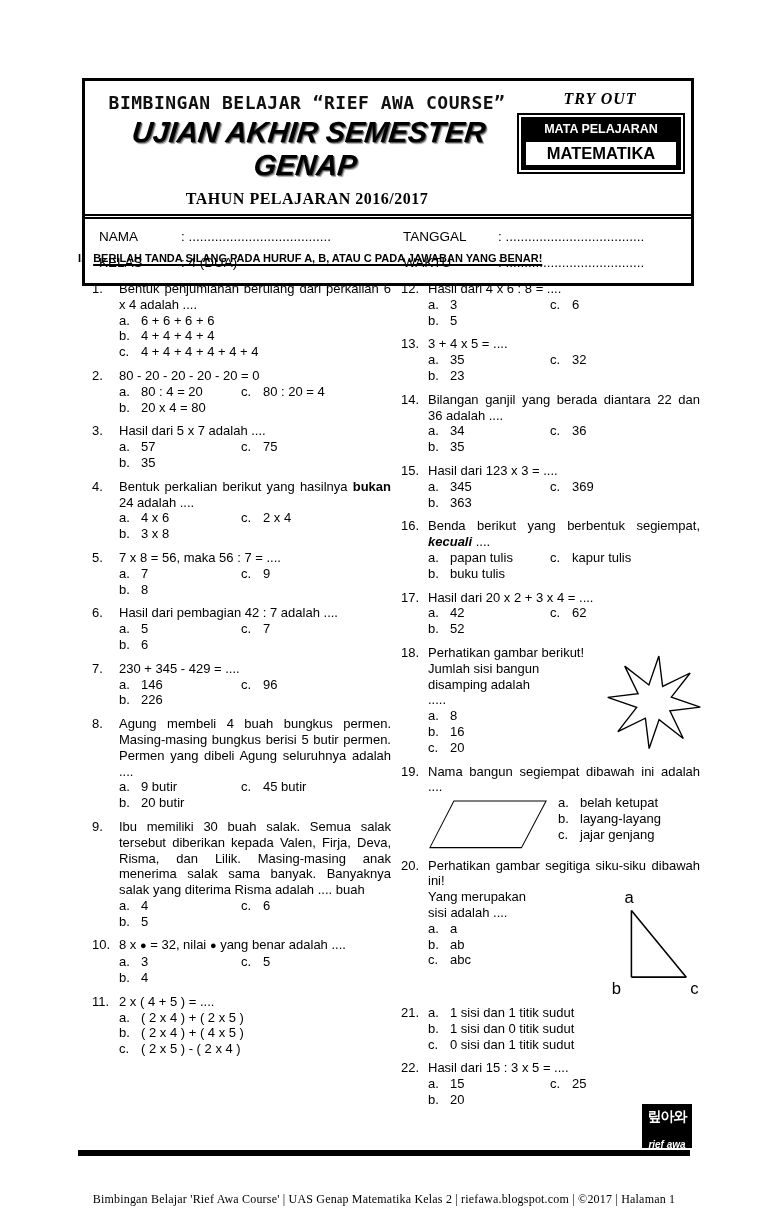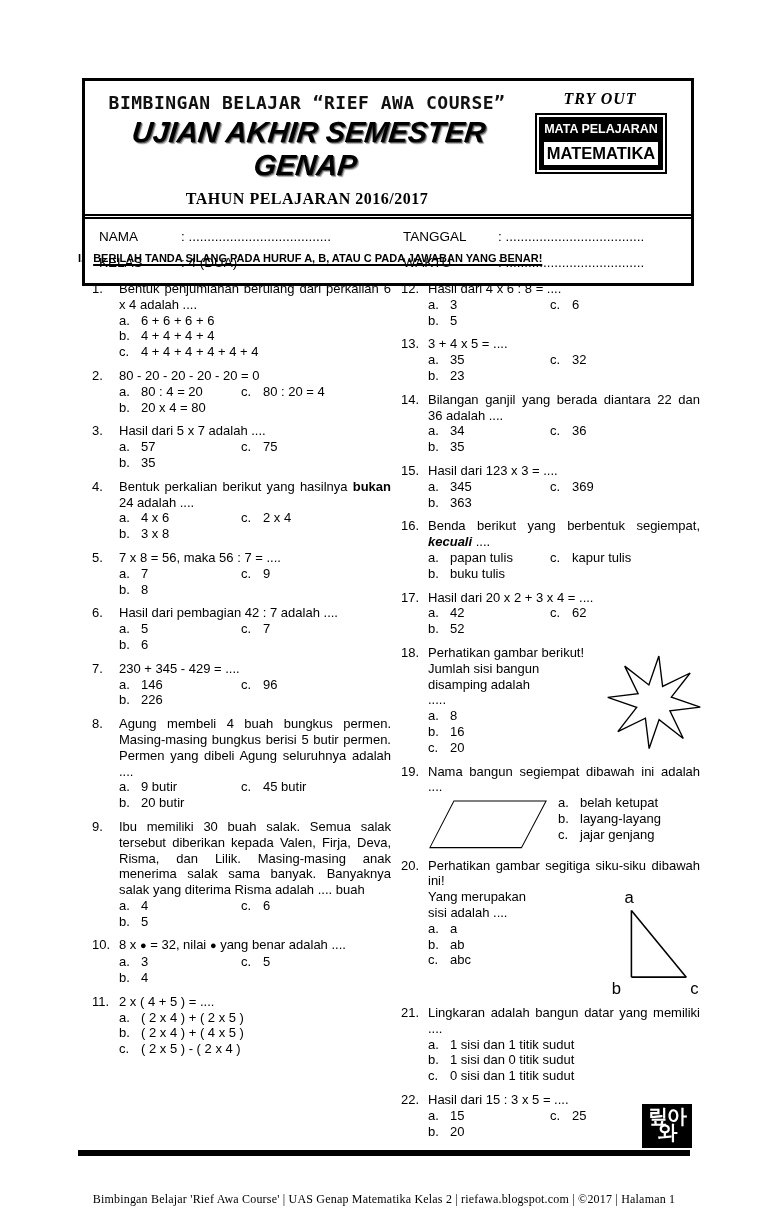--- a/index.html
+++ b/index.html
@@ -10,21 +10,21 @@
   .header-box{position:absolute;left:82px;top:78px;width:612px;border:3px solid #000;box-sizing:border-box;}
   .header-top{display:flex;padding:9px 10px 6px 8px;}
   .header-left{flex:1;text-align:center;padding-top:2px;}
   .course-line{font-family:"DejaVu Sans Mono",monospace;font-weight:bold;font-size:18px;letter-spacing:.5px;color:#111;}
   .exam-title{font-weight:bold;font-style:italic;font-size:29px;letter-spacing:0;
               transform:skewX(-6deg);margin-top:3px;
               text-shadow:1px 1px 0 #555,2px 2px 1px #aaa;}
   .year-line{font-family:"Liberation Serif",serif;font-weight:bold;font-size:16px;margin-top:8px;letter-spacing:.5px;}
   .header-right{width:160px;display:flex;flex-direction:column;align-items:center;}
   .tryout{font-family:"Liberation Serif",serif;font-weight:bold;font-style:italic;font-size:16px;letter-spacing:1px;margin:0 2px 0 0;}
-  .subject-box{border:2px solid #000;padding:2px;margin-top:5px;width:132px;box-sizing:border-box;background:#fff;}
+  .subject-box{border:2px solid #000;padding:2px;margin-top:5px;width:168px;box-sizing:border-box;background:#fff;}
   .subject-inner{background:#000;padding:5px 4px 4px;text-align:center;}
   .subject-label{color:#fff;font-weight:bold;font-size:12.5px;}
   .subject-value{background:#fff;border:1px solid #000;margin-top:5px;font-weight:bold;font-size:16.5px;padding:2px 0;}
   .form-grid{border-top:5px double #000;display:grid;grid-template-columns:82px 222px 95px 1fr;
              row-gap:11px;padding:10px 14px 13px;font-size:13.5px;}
   .form-grid span{white-space:nowrap;overflow:hidden;}
 
   
   .section-head{position:absolute;left:78px;top:252px;width:622px;font-weight:bold;font-size:11px;white-space:nowrap;}
   .section-head .numeral{margin-right:9px;}
@@ -46,21 +46,21 @@
   .sym{font-size:11px;}
   svg.fig{flex:none;}
   .fig-star{margin-left:auto;margin-top:4px;transform:rotate(6deg);}
   .fig-tri{margin-left:6px;margin-top:-2px;}
   .fig-par{margin-top:4px;}
   .opts-beside{margin-left:10px;}
 
   
   .logo{position:absolute;right:76px;top:1104px;width:50px;height:44px;background:#000;color:#fff;
         text-align:center;box-sizing:border-box;padding-top:4px;}
-  .logo-kr{font-size:20px;line-height:16px;font-weight:bold;letter-spacing:-1px;}
+  .logo-kr{font-size:14px;line-height:16px;font-weight:bold;letter-spacing:-1px;}
   .logo-en{font-size:10px;line-height:10px;font-weight:bold;font-style:italic;margin-top:16px;}
   .footer-bar{position:absolute;left:78px;top:1150px;width:612px;height:6px;background:#000;}
   .footer-text{position:absolute;left:78px;top:1160px;width:612px;text-align:center;
                font-family:"Liberation Serif",serif;font-size:12px;letter-spacing:.2px;margin-top:32px;}
 </style>
 </head>
 <body>
 
 <div class="page">
 
@@ -526,21 +526,20 @@
                 <text x="23" y="16" font-size="17" font-family="&quot;Liberation Sans&quot;,sans-serif">a</text>
                 <text x="10" y="109" font-size="17" font-family="&quot;Liberation Sans&quot;,sans-serif">b</text>
                 <text x="90" y="109" font-size="17" font-family="&quot;Liberation Sans&quot;,sans-serif">c</text>
               </svg>
             </div>
           </div>
         </div>
         <div class="q">
           <div class="qnum">21.</div>
           <div class="qbody">
-            <div class="qpara">Lingkaran adalah bangun datar yang memiliki ....</div>
             <div class="opts one">
               <div class="opt">
                 <span class="ok">a.</span>
                 <span class="ov">1 sisi dan 1 titik sudut</span>
               </div>
               <div class="opt">
                 <span class="ok">b.</span>
                 <span class="ov">1 sisi dan 0 titik sudut</span>
               </div>
               <div class="opt">

